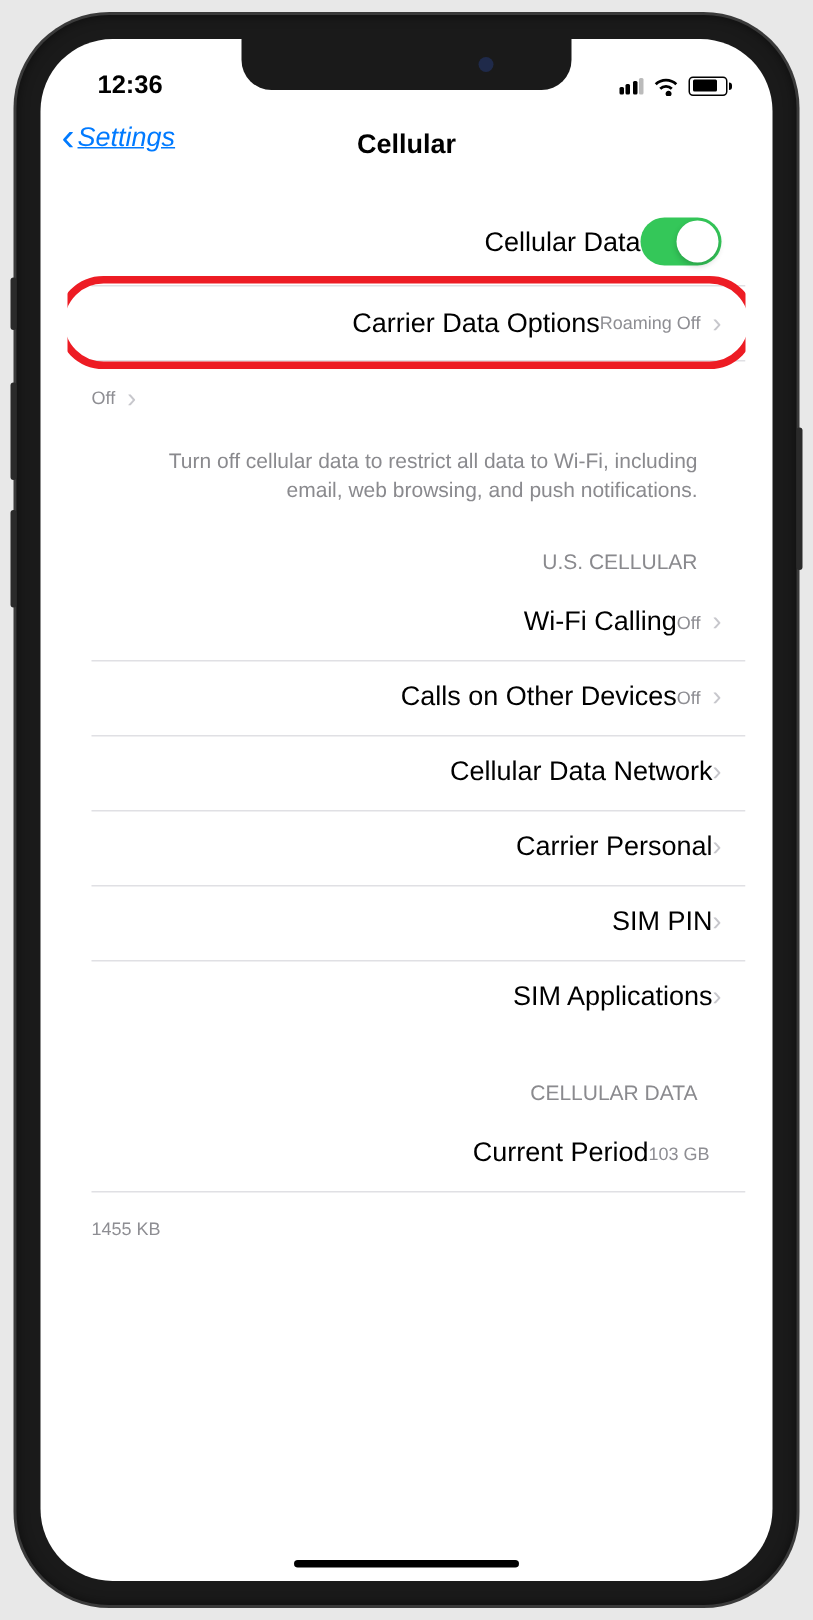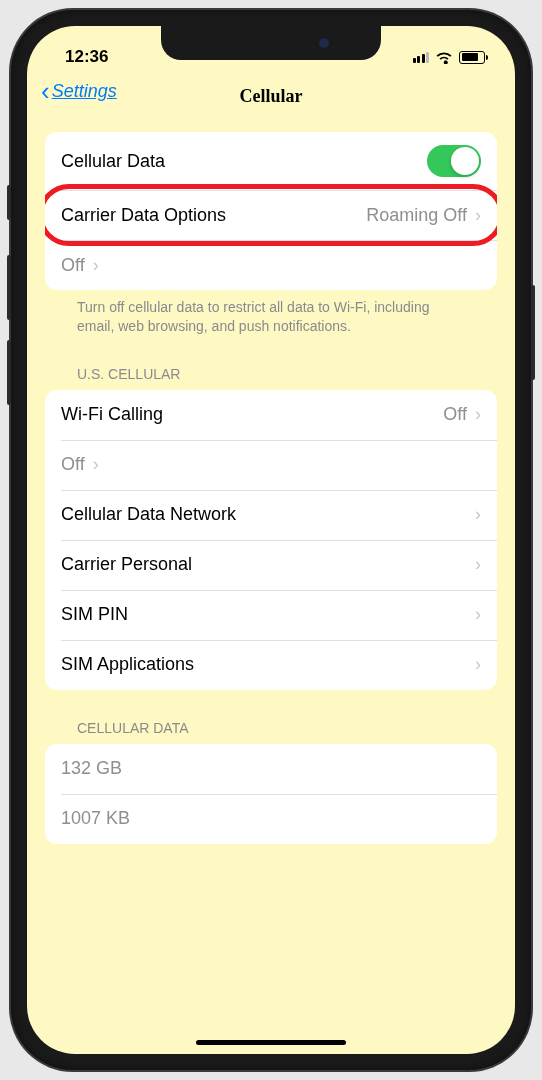--- a/index.html
+++ b/index.html
@@ -26,21 +26,21 @@
       background: #2a2a2a;
       border-radius: 2px;
     }
     .side-left-1 { left: -4px; top: 175px; width: 4px; height: 35px; }
     .side-left-2 { left: -4px; top: 245px; width: 4px; height: 65px; }
     .side-left-3 { left: -4px; top: 330px; width: 4px; height: 65px; }
     .side-right  { right: -4px; top: 275px; width: 4px; height: 95px; }
     .screen {
       width: 100%;
       height: 100%;
-      background: #fef9c3;
+      background: #ffffff;
       border-radius: 48px;
       overflow: hidden;
       position: relative;
     }
     .notch {
       position: absolute;
       top: 0;
       left: 50%;
       transform: translateX(-50%);
       width: 220px;
@@ -98,23 +98,23 @@
       left: 14px;
       top: 2px;
       display: flex;
       align-items: center;
       color: #007aff;
       font-size: 18px;
       gap: 2px;
     }
     .back-chevron { font-size: 26px; line-height: 1; font-weight: 300; }
     .back-text { text-decoration: underline; font-style: italic; }
-    .nav-title { font-size: 18px; font-weight: 600; color: #000; font-family: Liberation Serif, serif; }
+    .nav-title { font-size: 18px; font-weight: 600; color: #000; }
     .content { overflow-y: auto; height: calc(100% - 100px); padding-bottom: 30px; }
-    .group { margin: 30px 18px 0; }
+    .group { margin: 30px 18px 0; text-align: right; }
     .group.first { margin-top: 6px; }
     .group-block {
       background: #fff;
       border-radius: 12px;
       overflow: hidden;
     }
     .row {
       display: flex;
       align-items: center;
       padding: 13px 16px;
@@ -124,21 +124,21 @@
     .row + .row::before {
       content: '';
       position: absolute;
       top: 0;
       left: 16px;
       right: 0;
       height: 1px;
       background: #e0e0e4;
     }
     .row-label { flex: 1; font-size: 18px; color: #000; }
-    .row-value { font-size: 18px; color: #8e8e93; margin-right: 8px; }
+    .row-value { font-size: 12px; color: #8e8e93; margin-right: 8px; }
     .chevron-right { color: #c7c7cc; font-size: 18px; font-weight: 400; }
     .toggle {
       width: 54px; height: 32px; background: #34c759;
       border-radius: 16px; position: relative;
     }
     .toggle-knob {
       position: absolute; right: 2px; top: 2px;
       width: 28px; height: 28px; background: #fff;
       border-radius: 50%; box-shadow: 0 2px 4px rgba(0,0,0,0.2);
     }
@@ -233,20 +233,21 @@
 
       <div class="group">
         <div class="group-header">U.S. CELLULAR</div>
         <div class="group-block">
           <div class="row">
             <span class="row-label">Wi-Fi Calling</span>
             <span class="row-value">Off</span>
             <span class="chevron-right">›</span>
           </div>
           <div class="row">
+            <span class="row-label">Calls on Other Devices</span>
             <span class="row-value">Off</span>
             <span class="chevron-right">›</span>
           </div>
           <div class="row">
             <span class="row-label">Cellular Data Network</span>
             <span class="chevron-right">›</span>
           </div>
           <div class="row">
             <span class="row-label">Carrier Personal</span>
             <span class="chevron-right">›</span>
@@ -260,24 +261,25 @@
             <span class="chevron-right">›</span>
           </div>
         </div>
       </div>
 
 
       <div class="group">
         <div class="group-header">CELLULAR DATA</div>
         <div class="group-block">
           <div class="row">
-            <span class="row-value">132 GB</span>
-          </div>
-          <div class="row">
-            <span class="row-value">1007 KB</span>
+            <span class="row-label">Current Period</span>
+            <span class="row-value">103 GB</span>
+          </div>
+          <div class="row">
+            <span class="row-value">1455 KB</span>
           </div>
         </div>
       </div>
 
     </div>
 
     <div class="home-indicator"></div>
   </div>
 </div>
 

